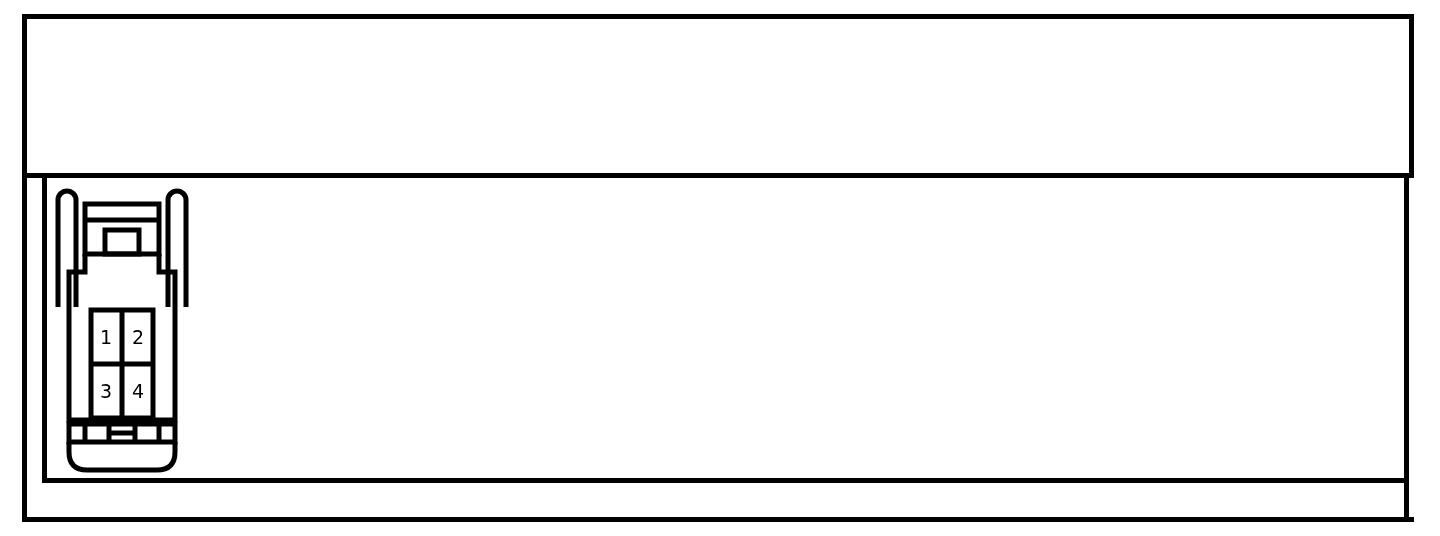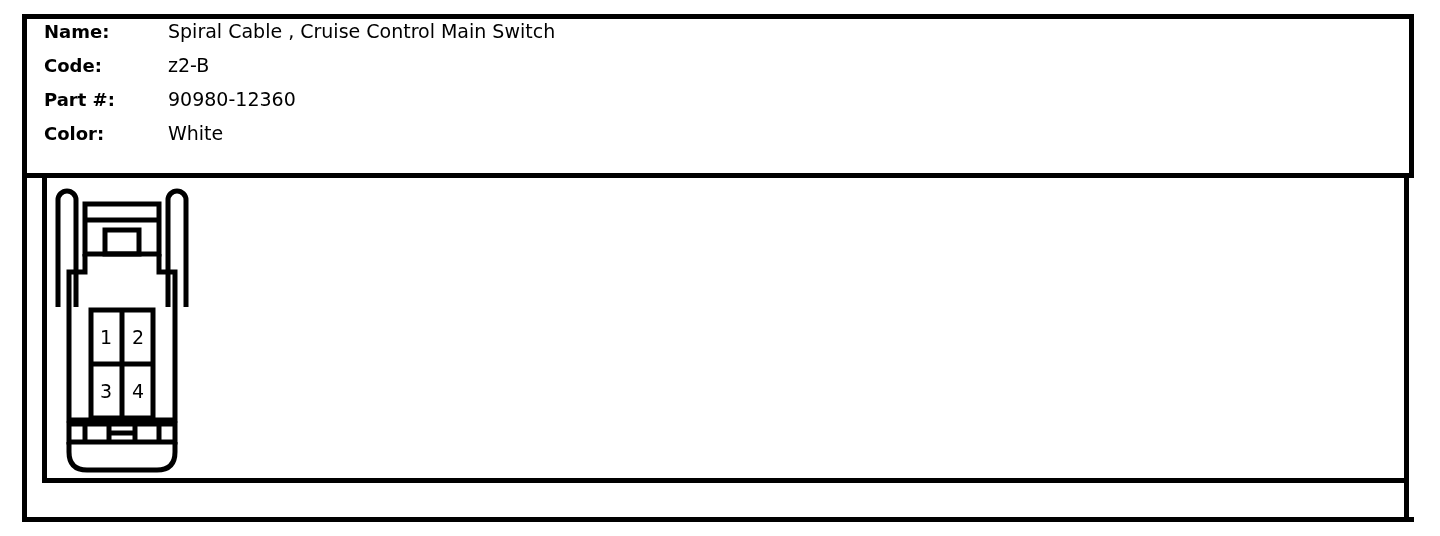--- a/index.html
+++ b/index.html
@@ -185,43 +185,20 @@
 
 <div id="page">
 
   <div class="frame-top"></div>
   <div class="outer-frame"></div>
   <div class="frame-bottom"></div>
 
   <div class="header-panel"></div>
   <div class="header-panel-right"></div>
 
-  <div class="spec-list">
-
-    <div class="spec-row">
-      <div class="spec-label">Name:</div>
-      <div class="spec-value">Spiral Cable , Cruise Control Main Switch</div>
-    </div>
-
-    <div class="spec-row">
-      <div class="spec-label">Code:</div>
-      <div class="spec-value">z2-B</div>
-    </div>
-
-    <div class="spec-row">
-      <div class="spec-label">Part #:</div>
-      <div class="spec-value">90980-12360</div>
-    </div>
-
-    <div class="spec-row">
-      <div class="spec-label">Color:</div>
-      <div class="spec-value">White</div>
-    </div>
-
-  </div>
 
   <div class="divider-1"></div>
 
   <div class="diagram-panel"></div>
   <div class="diagram-panel-inner-left"></div>
   <div class="diagram-panel-inner-right"></div>
 
   <div class="connector-wrap">
     <svg class="connector-svg" width="150" height="300" viewBox="0 0 150 300">
 

